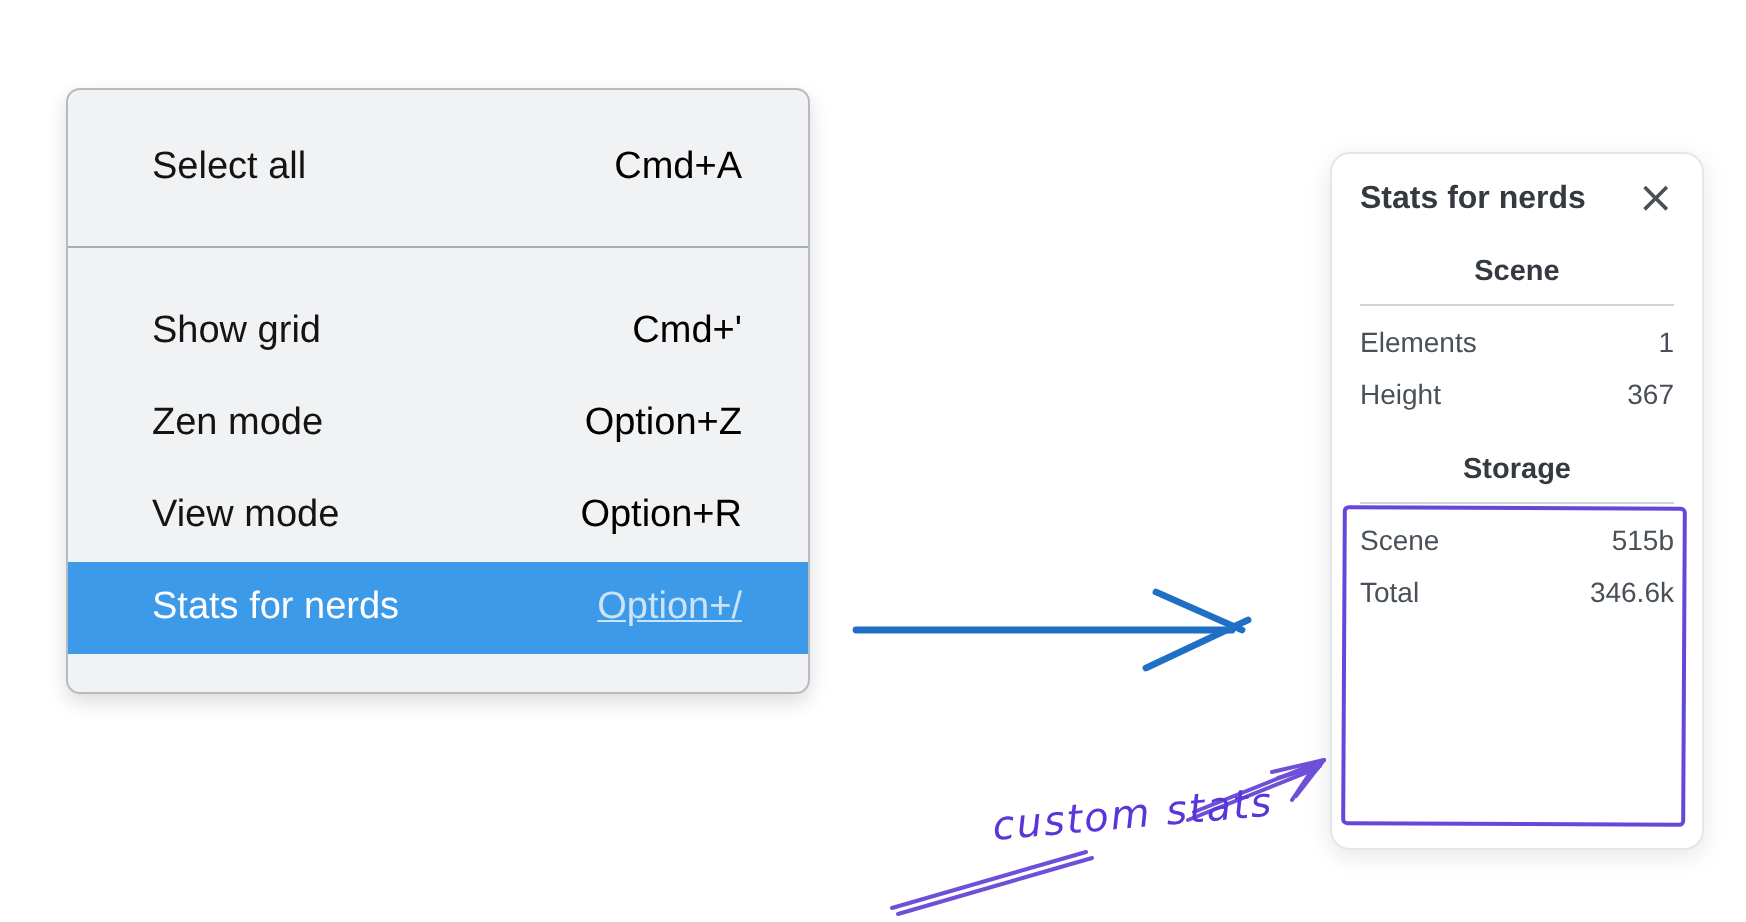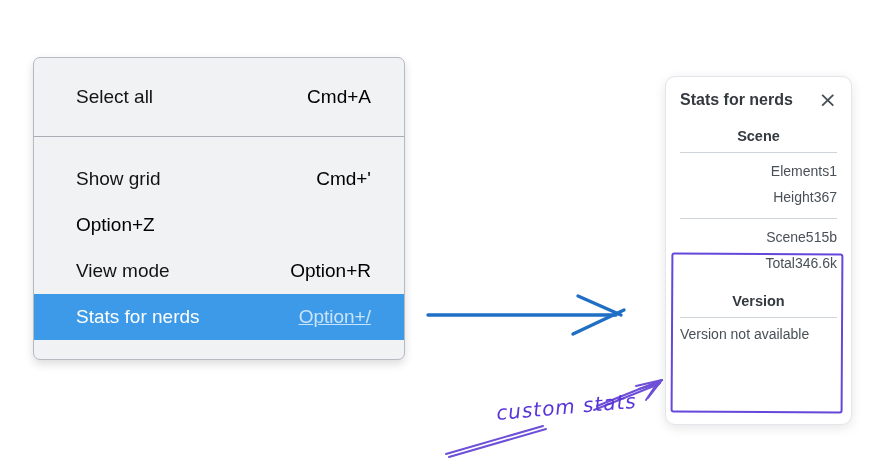--- a/index.html
+++ b/index.html
@@ -1,21 +1,21 @@
 <!DOCTYPE html>
 <html><head>
 <meta charset="utf-8">
 <style>
   * { margin: 0; padding: 0; box-sizing: border-box; }
   html, body { width: 873px; height: 461px; background: #ffffff; overflow: hidden; position: relative;
     font-family: "Liberation Sans", sans-serif; }
 
   
   .menu {
-    position: absolute; left: 33px; top: 57px; width: 372px;
+    position: absolute; left: 33px; top: 44px; width: 372px;
     background: #f1f2f4;
     border: 1px solid #b6bbc2;
     border-radius: 7px;
     box-shadow: 0 4px 10px rgba(0,0,0,0.14);
     font-size: 19px;
     overflow: hidden;
   }
   .menu-group { padding: 16px 0; }
   .menu-group.second { padding: 19px 0; text-align: right; }
   .menu-divider { border-top: 1px solid #a8adb3; }
@@ -40,21 +40,21 @@
     color: #495057;
   }
   .panel-header { display: flex; align-items: center; justify-content: space-between; height: 22px; }
   .panel-title { font-weight: bold; font-size: 16px; color: #343a40; }
   .close {
     font-size: 22px; line-height: 20px; color: #495057; cursor: pointer;
     font-family: "DejaVu Sans", sans-serif;
   }
   .sec-h { text-align: center; font-weight: bold; font-size: 14.5px; color: #343a40; margin-top: 17px; }
   .rule { border-top: 1px solid #ced4da; margin: 8px 0 5px 0; }
-  .stat-row { display: flex; justify-content: flex-end; font-size: 14px; line-height: 26px; color: #495057; }
+  .stat-row { display: flex; justify-content: space-between; font-size: 14px; line-height: 26px; color: #495057; }
   .note { font-size: 14px; line-height: 22px; color: #495057; }
 
   
   .highlight-rect {
     position: absolute; left: 671px; top: 253px; width: 172px; height: 160px;
     border: 2.5px solid #6747d9; border-radius: 3px;
     transform: rotate(0.3deg);
     pointer-events: none;
   }
   .overlay { position: absolute; left: 0; top: 0; width: 873px; height: 461px; pointer-events: none; }
@@ -77,20 +77,21 @@
       <span class="mi-short">Cmd+A</span>
     </div>
   </div>
   <div class="menu-divider"></div>
   <div class="menu-group second">
     <div class="menu-row">
       <span class="mi-label">Show grid</span>
       <span class="mi-short">Cmd+'</span>
     </div>
     <div class="menu-row">
+      <span class="mi-label">Zen mode</span>
       <span class="mi-short">Option+Z</span>
     </div>
     <div class="menu-row">
       <span class="mi-label">View mode</span>
       <span class="mi-short">Option+R</span>
     </div>
     <div class="menu-row selected">
       <span class="mi-label">Stats for nerds</span>
       <span class="mi-short">Option+/</span>
     </div>
@@ -110,36 +111,32 @@
       <span>Elements</span>
       <span>1</span>
     </div>
     <div class="stat-row">
       <span>Height</span>
       <span>367</span>
     </div>
   </div>
 
   <div>
+    <div class="sec-h">Storage</div>
     <div class="rule"></div>
     <div class="stat-row">
       <span>Scene</span>
       <span>515b</span>
     </div>
     <div class="stat-row">
       <span>Total</span>
       <span>346.6k</span>
     </div>
   </div>
 
-  <div>
-    <div class="sec-h">Version</div>
-    <div class="rule"></div>
-    <div class="note">Version not available</div>
-  </div>
 </div>
 
 <div class="highlight-rect"></div>
 
 <svg class="overlay" viewBox="0 0 873 461" xmlns="http://www.w3.org/2000/svg">
 
   <g fill="none" stroke-linecap="round" stroke-width="3.4" stroke="#1f6fc4">
     <line x1="428" y1="315" x2="616" y2="315"></line>
     <line x1="578" y1="296" x2="621" y2="315"></line>
     <line x1="573" y1="334" x2="624" y2="310"></line>

